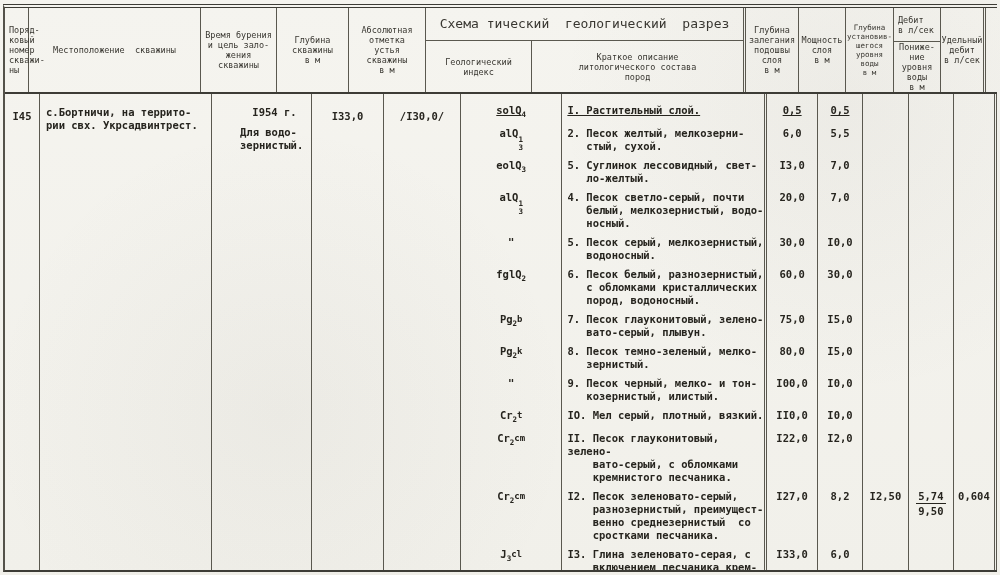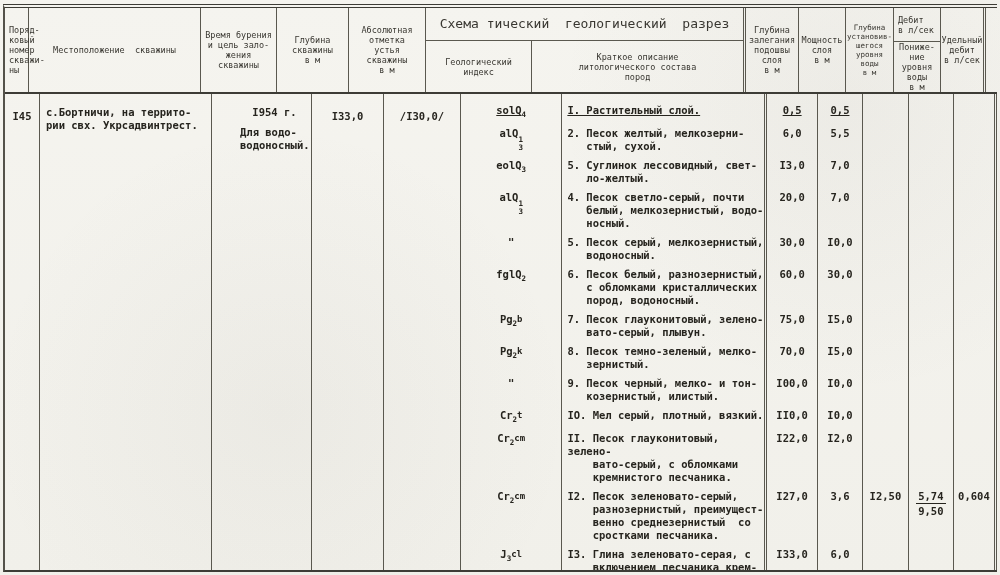--- a/index.html
+++ b/index.html
@@ -142,21 +142,21 @@
 в л/сек</div>
     </div>
 
     <div class="body">
       <div class="bcell bc1">I45</div>
       <div class="bcell bc2">с.Бортничи, на террито-
 рии свх. Укрсадвинтрест.</div>
       <div class="bcell bc3">
         <div class="year">I954 г.</div>
         <div class="purpose">Для водо-
-водоносный.</div>
+зернистый.</div>
       </div>
       <div class="bcell bc4">I33,0</div>
       <div class="bcell bc5">/I30,0/</div>
       <div class="layers">
   <div class="layer-row">
     <div class="lx"><span class="ix-pre">solQ</span><span class="ix-sub">4</span></div>
     <div class="ldesc">I. Растительный слой.</div>
     <div class="ld lnum">0,5</div>
     <div class="lt lnum">0,5</div>
     <div class="ll lnum"></div>
@@ -235,21 +235,21 @@
     <div class="lt lnum">I5,0</div>
     <div class="ll lnum"></div>
     <div class="lw lnum"></div>
     <div class="ls lnum"></div>
   </div>
 
   <div class="layer-row">
     <div class="lx"><span class="ix-pre">Pg</span><span class="ix-sub">2</span><span class="ix-post">k</span></div>
     <div class="ldesc">8. Песок темно-зеленый, мелко-
    зернистый.</div>
-    <div class="ld lnum">70,0</div>
+    <div class="ld lnum">80,0</div>
     <div class="lt lnum">I5,0</div>
     <div class="ll lnum"></div>
     <div class="lw lnum"></div>
     <div class="ls lnum"></div>
   </div>
 
   <div class="layer-row">
     <div class="lx"><span class="ix-pre">"</span></div>
     <div class="ldesc">9. Песок черный, мелко- и тон-
    козернистый, илистый.</div>
@@ -282,21 +282,21 @@
     <div class="ls lnum"></div>
   </div>
 
   <div class="layer-row">
     <div class="lx"><span class="ix-pre">Cr</span><span class="ix-sub">2</span><span class="ix-post">cm</span></div>
     <div class="ldesc">I2. Песок зеленовато-серый,
     разнозернистый, преимущест-
     венно среднезернистый  со
     сростками песчаника.</div>
     <div class="ld lnum">I27,0</div>
-    <div class="lt lnum">3,6</div>
+    <div class="lt lnum">8,2</div>
     <div class="ll lnum">I2,50</div>
     <div class="lw lnum">
               <span class="frac-top">5,74</span>
               <span class="frac-bot">9,50</span>
             </div>
     <div class="ls lnum">0,604</div>
   </div>
 
   <div class="layer-row">
     <div class="lx"><span class="ix-pre">J</span><span class="ix-sub">3</span><span class="ix-post">cl</span></div>

